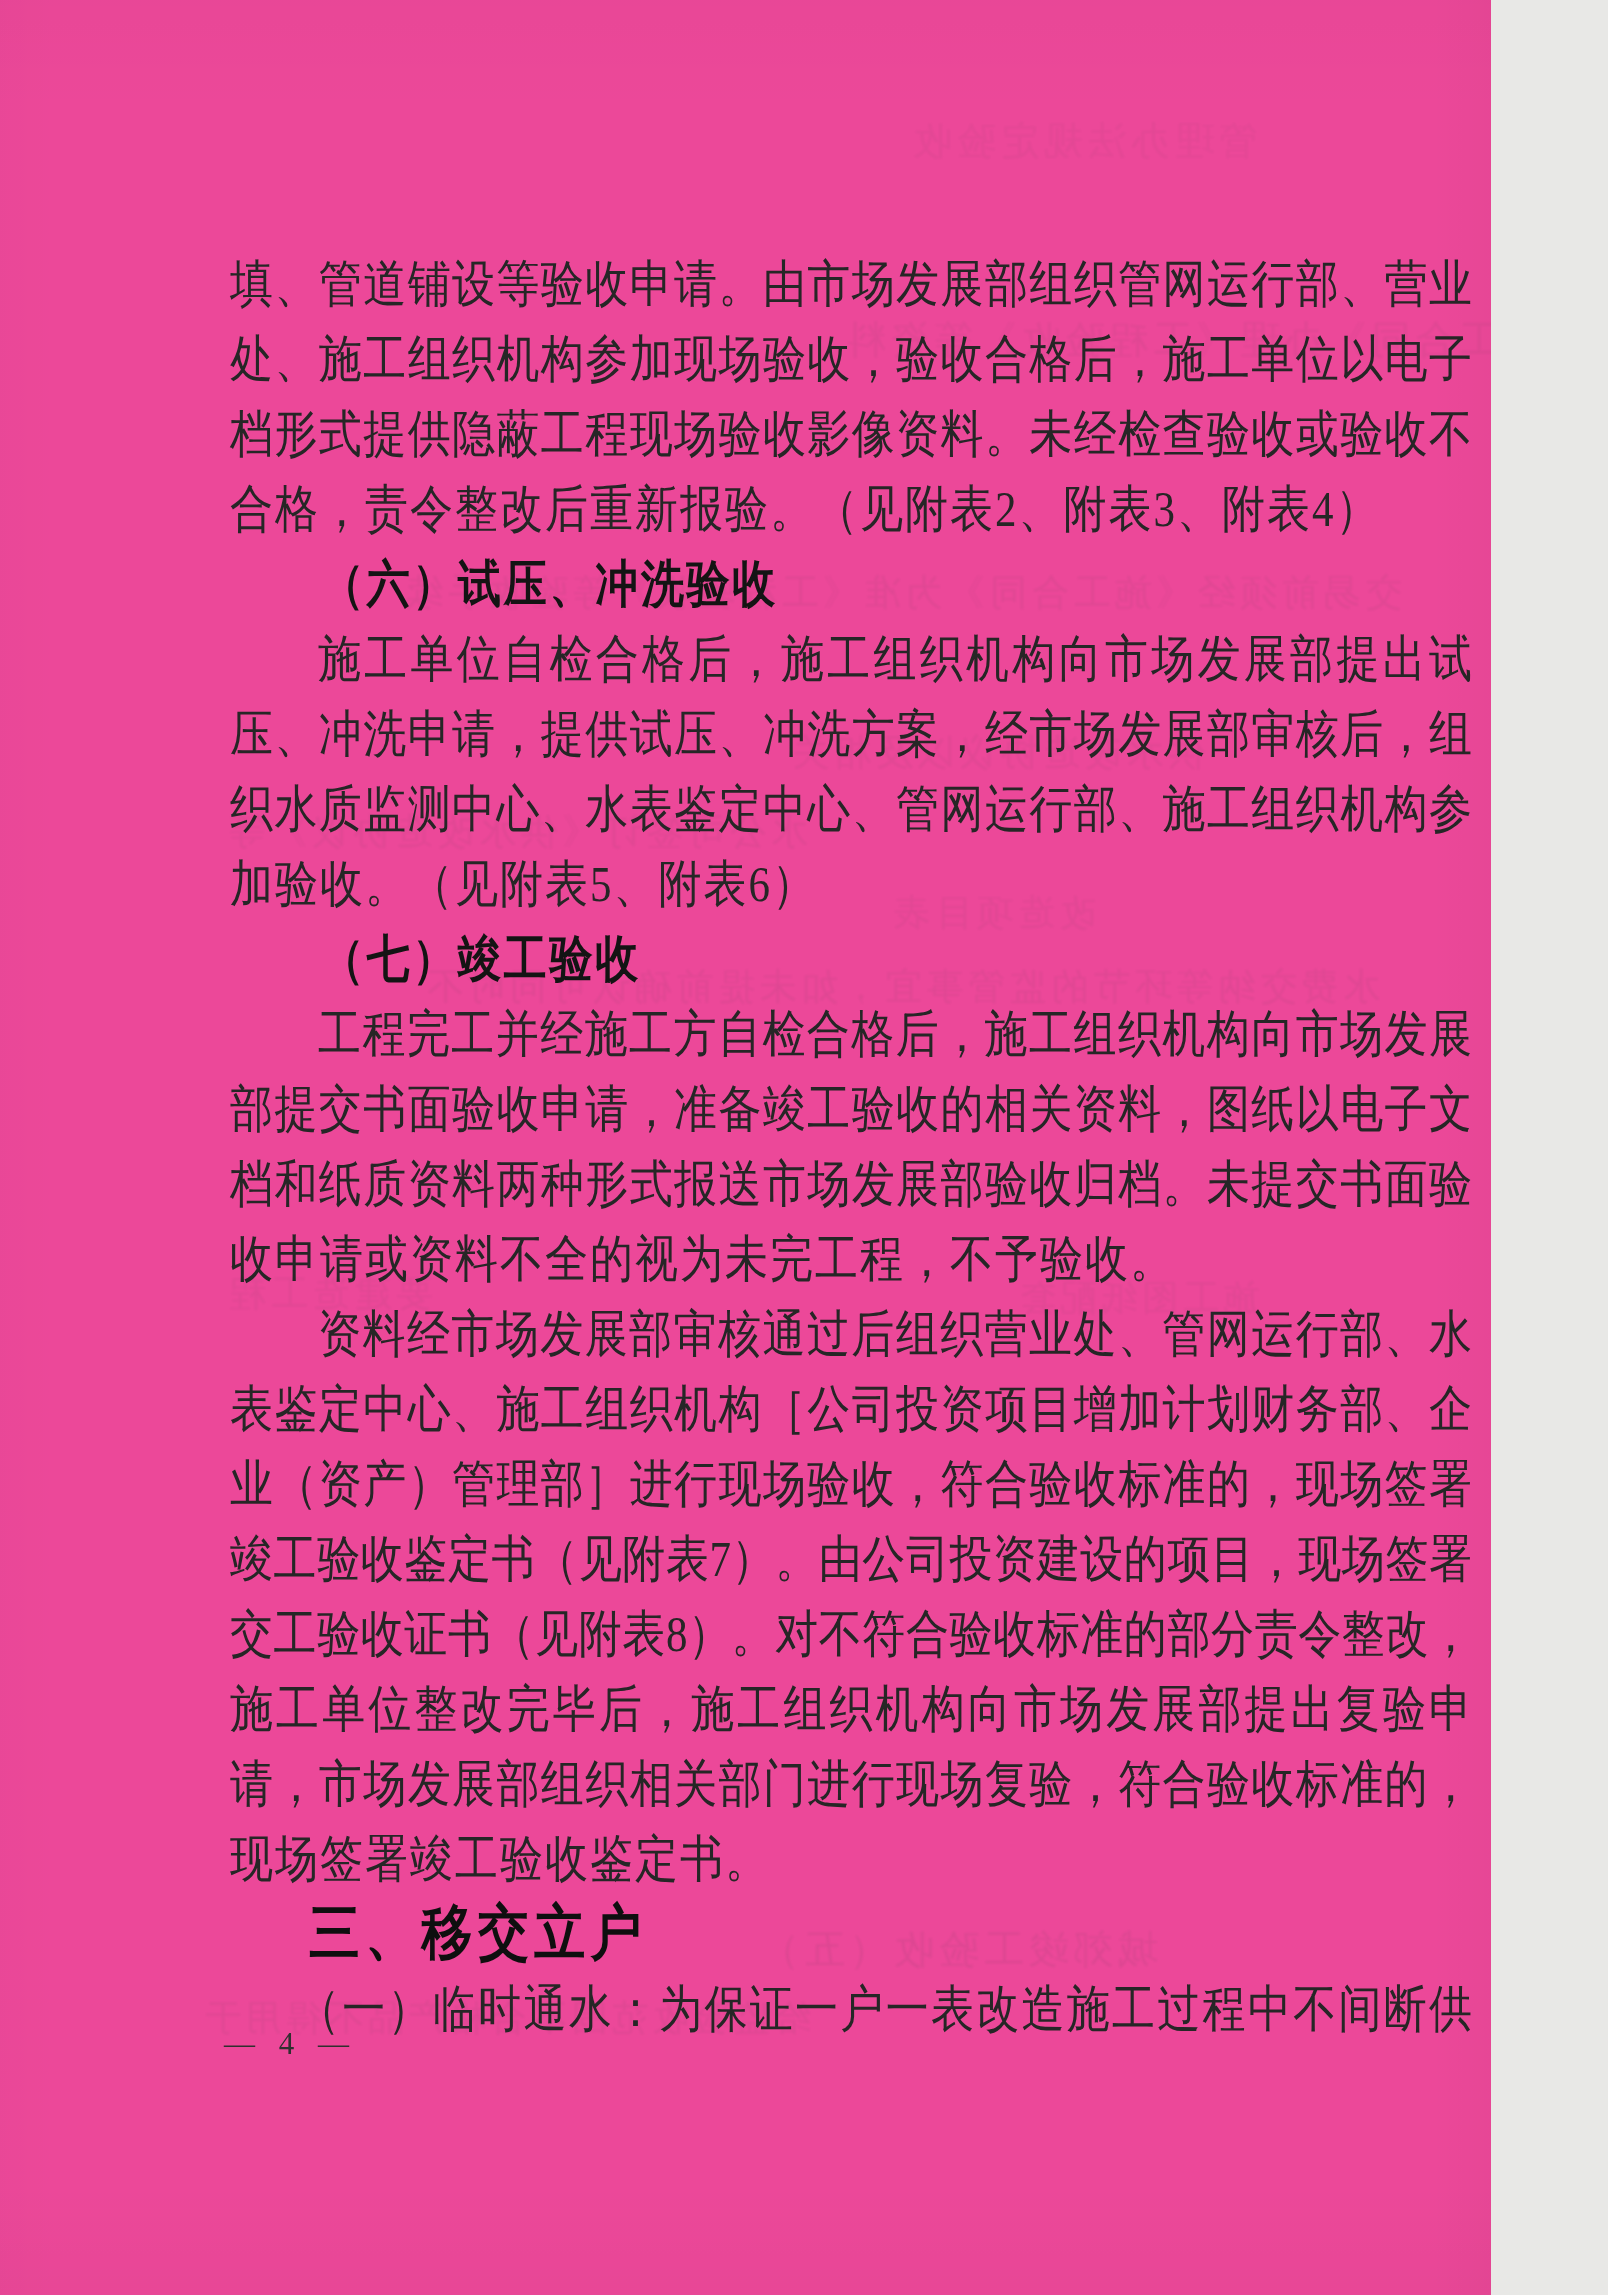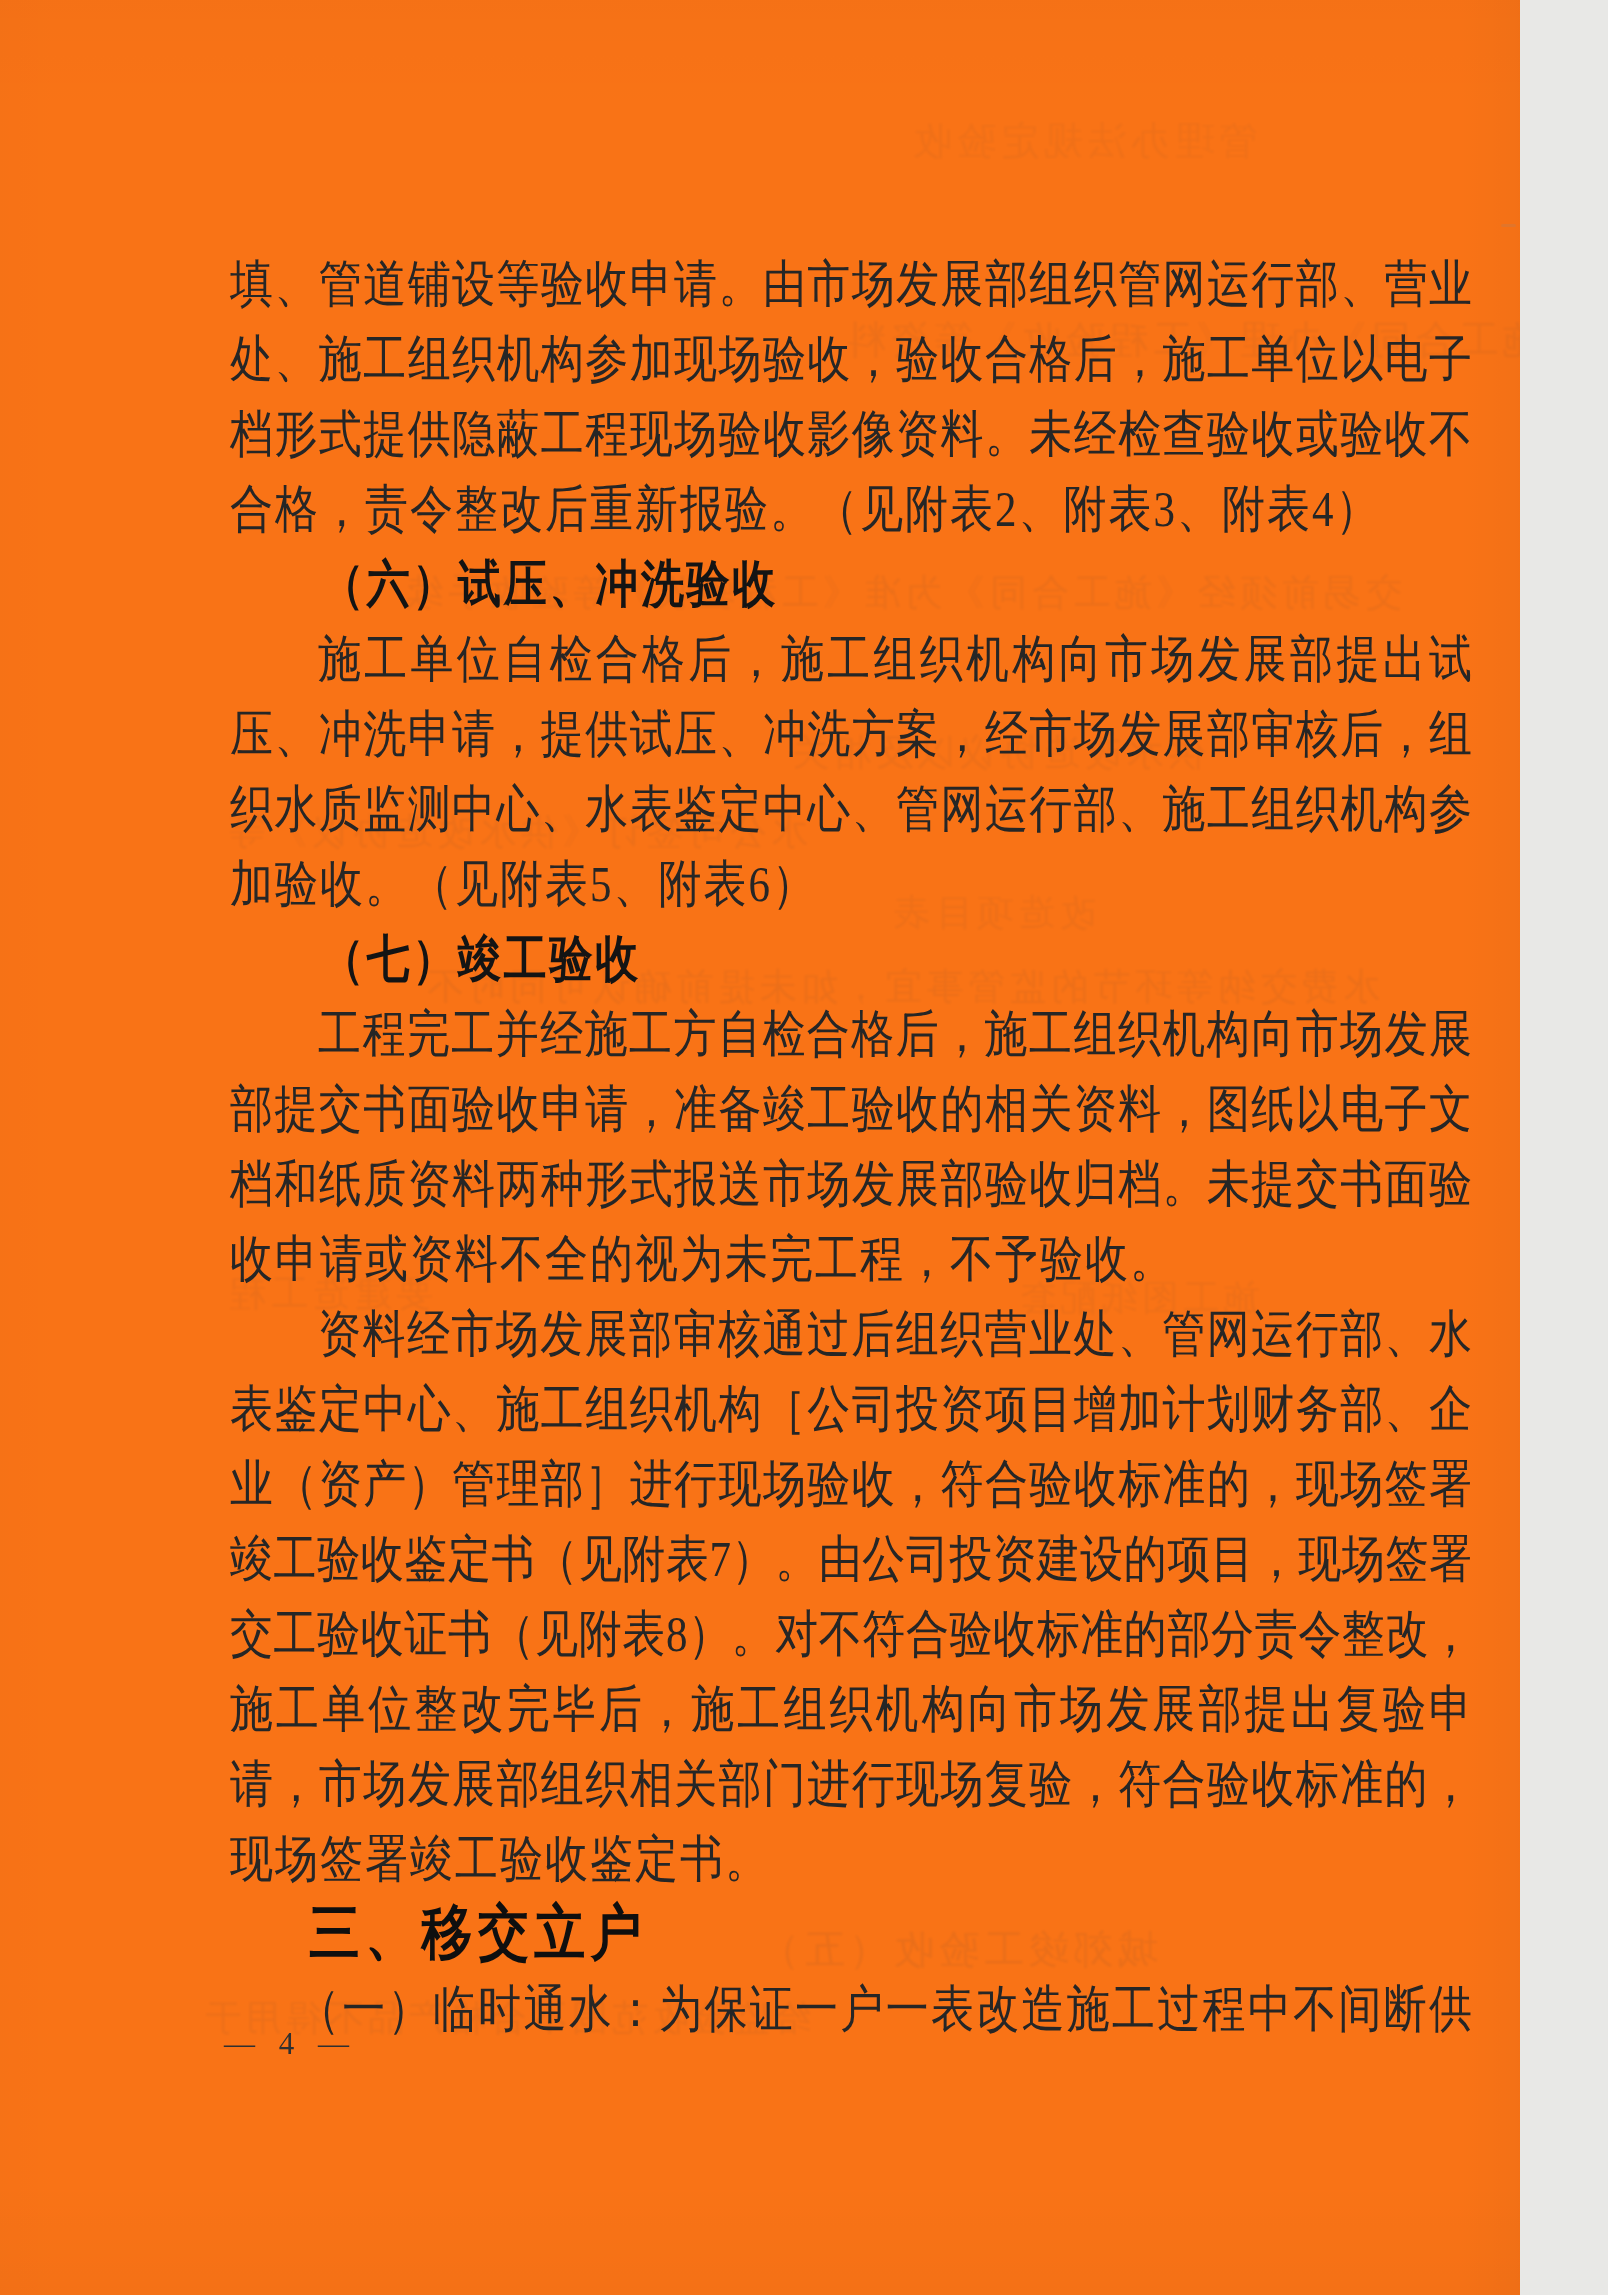--- a/index.html
+++ b/index.html
@@ -1,22 +1,21 @@
 <!DOCTYPE html>
 <html style="font-size:10.7px"><head>
 <meta charset="utf-8">
 <style>
   html,body { margin:0; padding:0; background:#e8e8e6; }
   .page {
     position:relative;
     width:1491px; height:2295px;
-    background:#f97316;
+    background:#ec4899;
     overflow:hidden;
     font-family:"Liberation Serif","DejaVu Serif",serif;
-    padding-left:29px;
   }
   
   .page::before {
     content:""; position:absolute; inset:0; pointer-events:none;
     background:
       linear-gradient(180deg, rgba(0,0,0,.015), rgba(0,0,0,0) 5%, rgba(0,0,0,0) 95%, rgba(0,0,0,.018)),
       linear-gradient(90deg, rgba(0,0,0,.012), rgba(0,0,0,0) 4%, rgba(0,0,0,0) 96%, rgba(0,0,0,.025));
   }
   .bleed-layer { position:absolute; inset:0; pointer-events:none; }
   .ghost {

